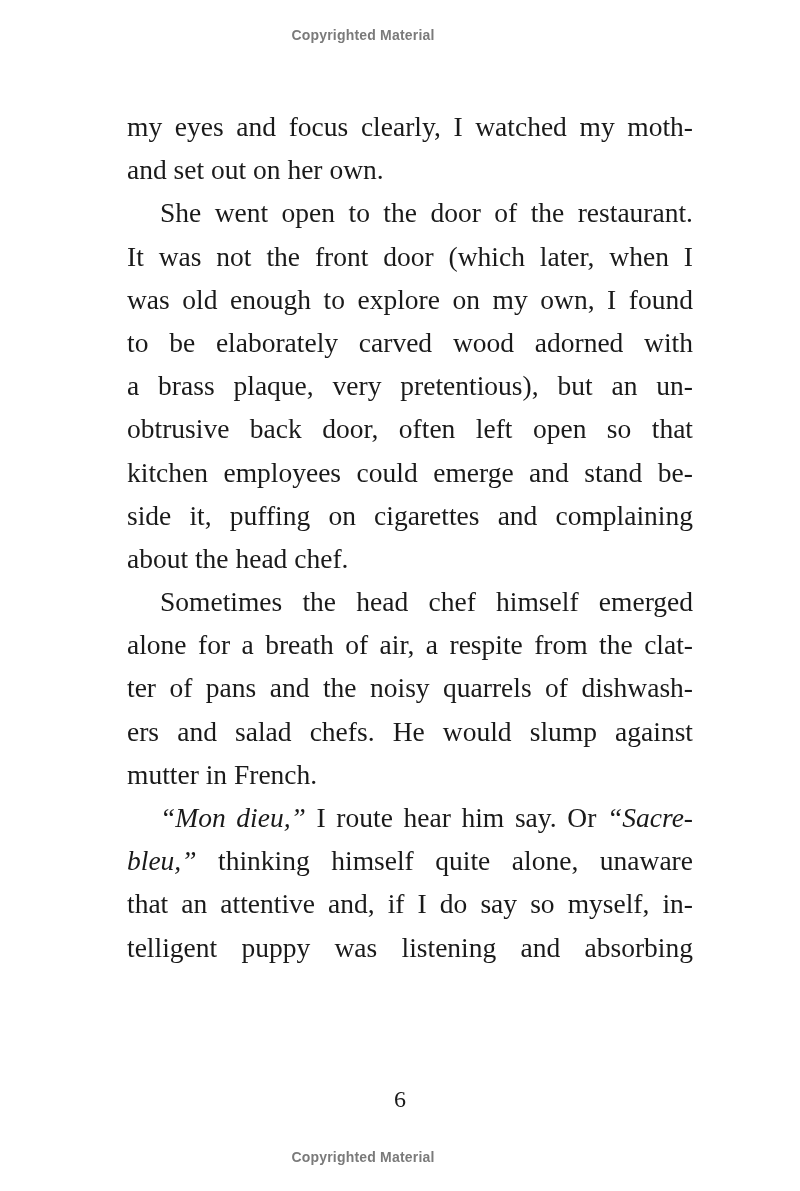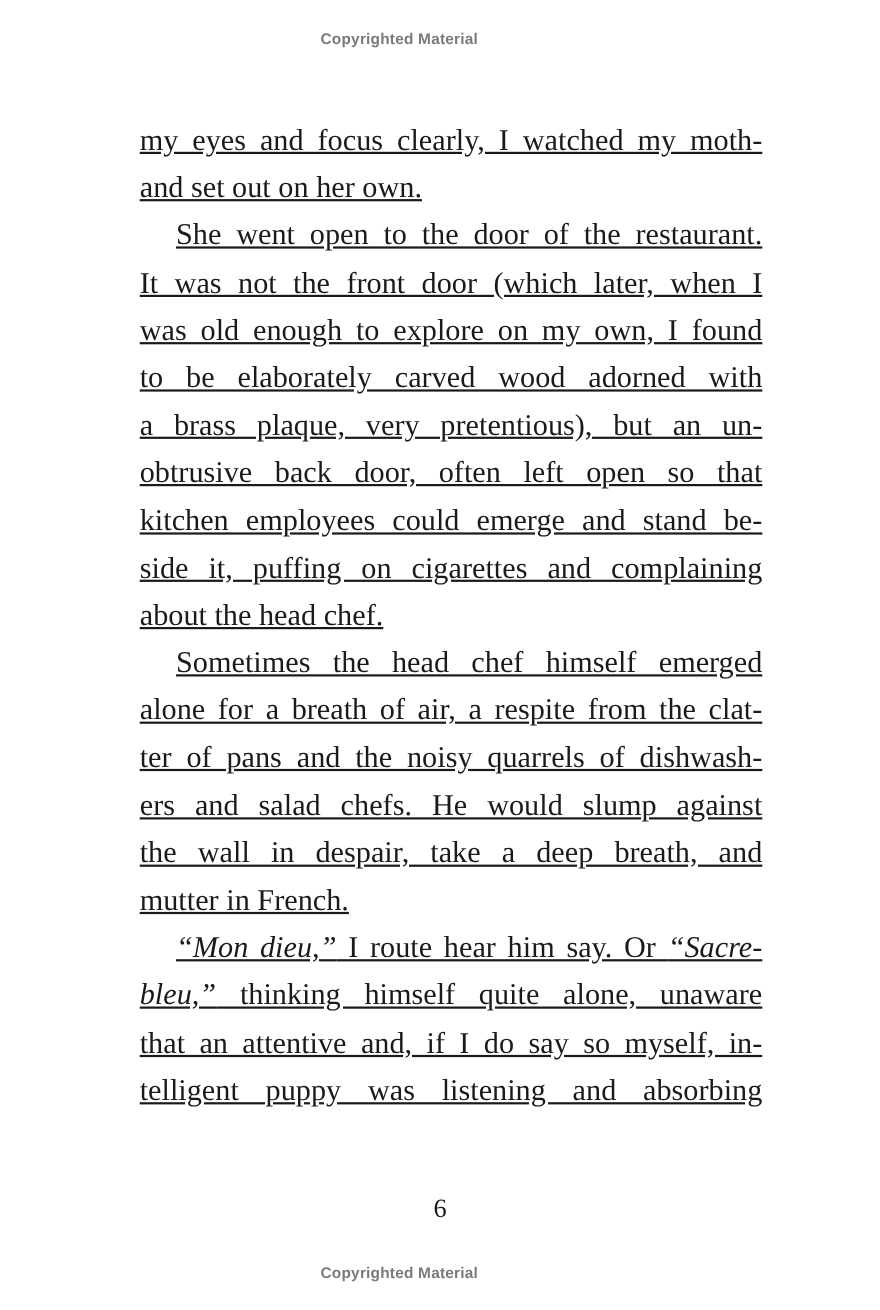--- a/index.html
+++ b/index.html
@@ -11,21 +11,21 @@
     }
     .wm-top { top: 27px; }
     .wm-bottom { top: 1149px; }
     .page-text {
       position: absolute; left: 127px; top: 105px; width: 566px;
       font-family: "Liberation Serif", serif; font-size: 27.5px;
       color: #1a1a1a;
     }
     .line {
       height: 43.2px; line-height: 43.2px; white-space: nowrap;
-      text-align: justify; text-align-last: justify; text-decoration: underline;
+      text-align: justify; text-align-last: justify;
     }
     .line.last { text-align-last: left; }
     .line.indent { padding-left: 33px; }
     .page-number {
       position: absolute; left: 0; width: 800px; top: 1086px; text-align: center;
       font-family: "Liberation Serif", serif; font-size: 24px; color: #1a1a1a;
     }
     em { font-style: italic; }
   </style>
 </head>
@@ -44,21 +44,20 @@
   <div class="line">a brass plaque, very pretentious), but an un-</div>
   <div class="line">obtrusive back door, often left open so that</div>
   <div class="line">kitchen employees could emerge and stand be-</div>
   <div class="line">side it, puffing on cigarettes and complaining</div>
   <div class="line last">about the head chef.</div>
 
   <div class="line indent">Sometimes the head chef himself emerged</div>
   <div class="line">alone for a breath of air, a respite from the clat-</div>
   <div class="line">ter of pans and the noisy quarrels of dishwash-</div>
   <div class="line">ers and salad chefs. He would slump against</div>
-  <div class="line">the wall in despair, take a deep breath, and</div>
   <div class="line last">mutter in French.</div>
 
   <div class="line indent"><em>“Mon dieu,”</em><span> I route hear him say. Or </span><em>“Sacre-</em></div>
   <div class="line"><em>bleu,”</em><span> thinking himself quite alone, unaware</span></div>
   <div class="line">that an attentive and, if I do say so myself, in-</div>
   <div class="line">telligent puppy was listening and absorbing</div>
 </div>
 
 <div class="page-number">6</div>
 

